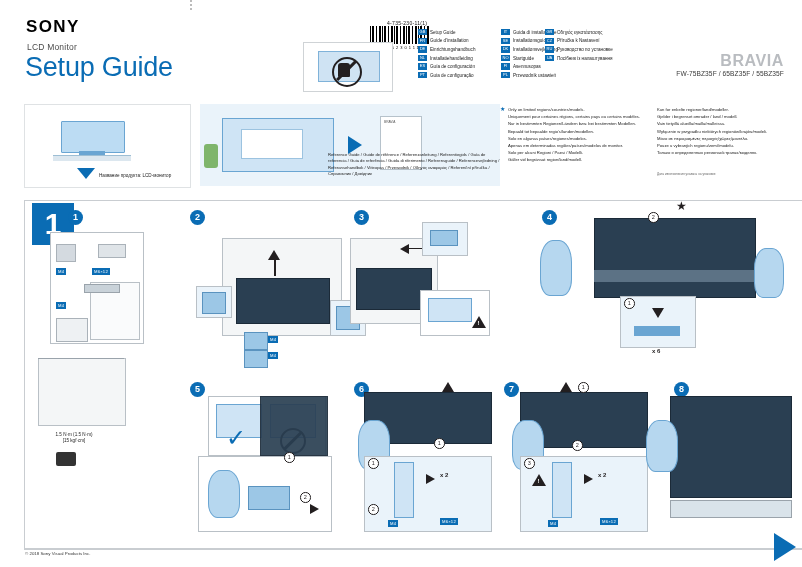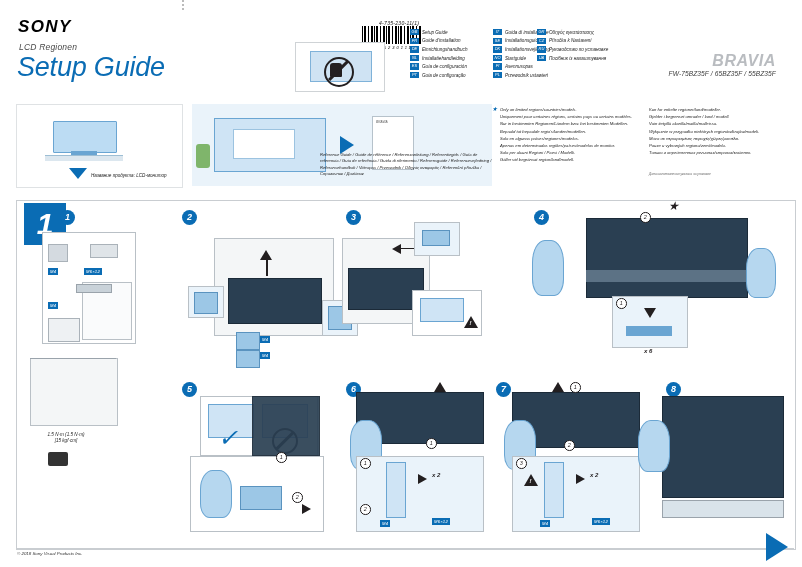--- a/index.html
+++ b/index.html
@@ -4,21 +4,21 @@
 <style>
   html,body{margin:0;padding:0;}
   body{
     width:802px;height:567px;
     background:#ffffff;
     font-family:"Liberation Sans", sans-serif;
     color:#231f20;
     overflow:hidden;
     position:relative;
   }
-  .page{position:absolute;left:4px;top:0;width:790px;height:567px;font-style:italic;}
+  .page{position:absolute;left:12px;top:0;width:790px;height:567px;}
 
   
   .sony-logo{
     position:absolute;left:14px;top:17px;
     font-family:"Liberation Sans", sans-serif;
     font-weight:bold;font-size:17px;letter-spacing:1.4px;
     color:#000;
   }
   .lcd-monitor{
     position:absolute;left:15px;top:42px;
@@ -258,21 +258,21 @@
   }
 </style>
 </head>
 <body>
 
 <div class="page">
 
   <div class="dots"></div>
 
   <div class="sony-logo">SONY</div>
-  <div class="lcd-monitor">LCD Regionen</div>
+  <div class="lcd-monitor">LCD Monitor</div>
   <div class="setup-guide">Setup Guide</div>
   <div class="bravia">BRAVIA</div>
   <div class="models">FW-75BZ35F / 65BZ35F / 55BZ35F</div>
 
   <div class="partno">4-735-230-11(1)</div>
   <div class="barcode"></div>
   <div class="barcode2">4735230111</div>
 
   <div class="tvbox">
     <div class="tvscreen"></div>

